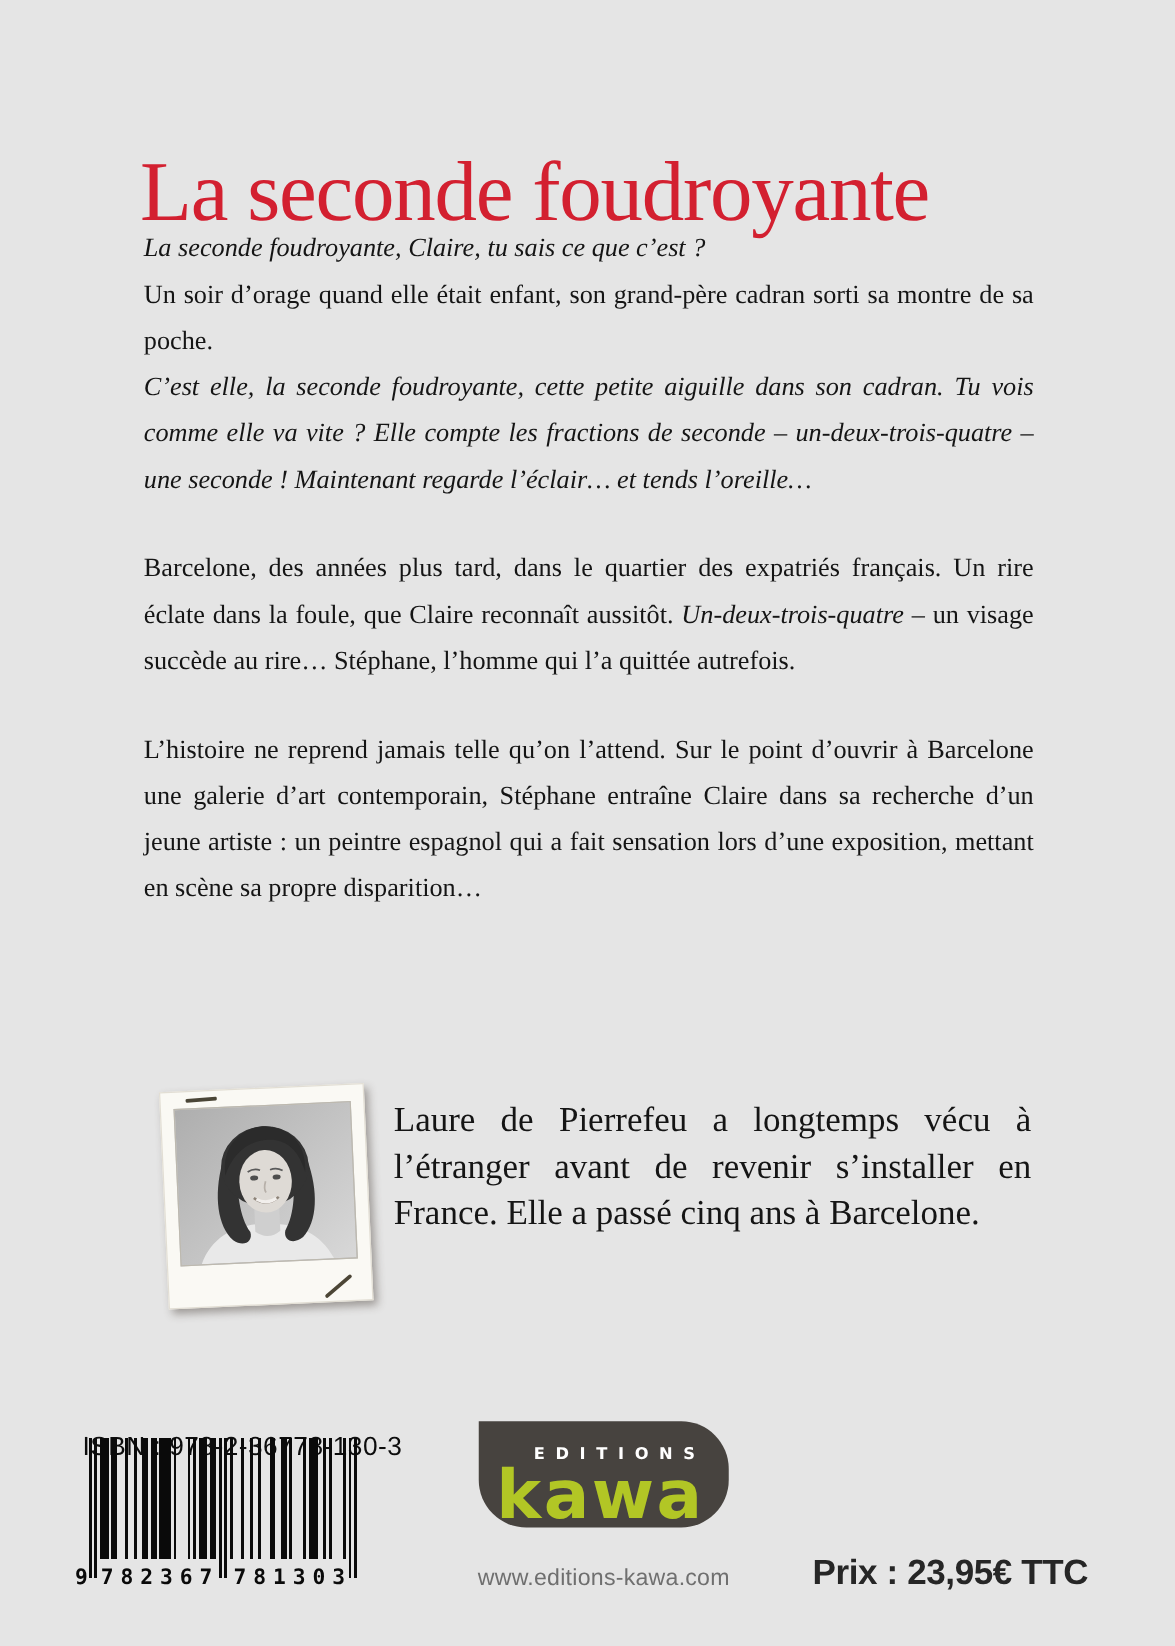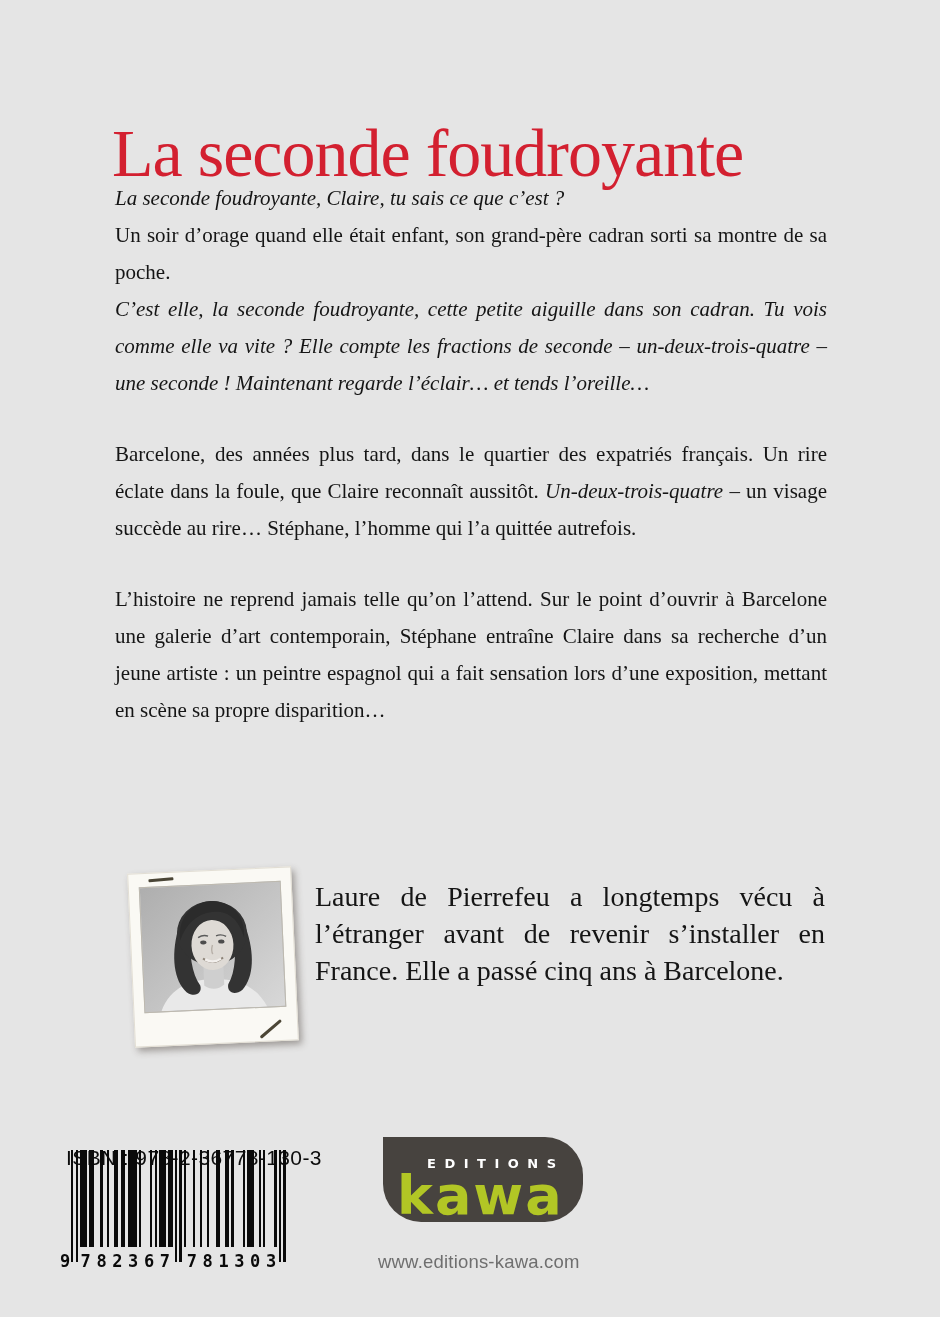--- a/index.html
+++ b/index.html
@@ -76,20 +76,21 @@
     color:#ffffff;line-height:1;
   }
   .publisher-logo .kawa{
     display:block;margin-top:-2px;margin-left:-2px;
     font-family:"DejaVu Sans", sans-serif;
     font-size:54px;font-weight:bold;letter-spacing:2px;
     color:var(--logo-green,#b2c625);line-height:1.02;
   }
   .publisher-website{
     position:absolute;left:378px;top:1251px;width:210px;
+    text-align:center;
     font-family:"Liberation Sans", sans-serif;
     font-size:18.5px;color:var(--website-gray,#6f6f6f);
     letter-spacing:.2px;
   }
   .price-label{
     position:absolute;left:650px;top:1242px;
     font-family:"Liberation Sans", sans-serif;
     font-size:28px;font-weight:bold;color:#262626;
     letter-spacing:-.3px;
   }
@@ -217,14 +218,15 @@
       </g>
     </svg>
 
   <div class="publisher-logo">
     <span class="editions">EDITIONS</span>
     <span class="kawa">kawa</span>
   </div>
 
   <div class="publisher-website">www.editions-kawa.com</div>
 
+  <div class="price-label">Prix&nbsp;: 23,95€ TTC</div>
 
 </div>
 
 </body></html>

